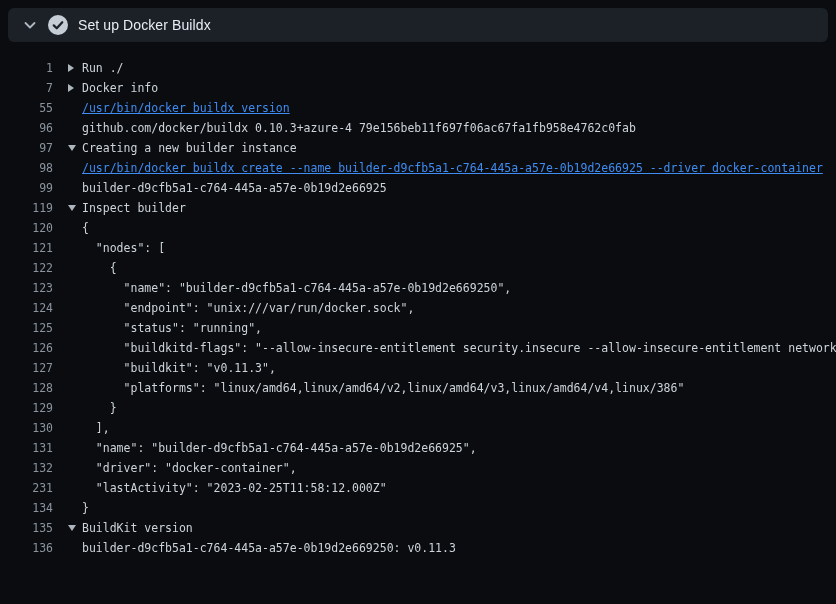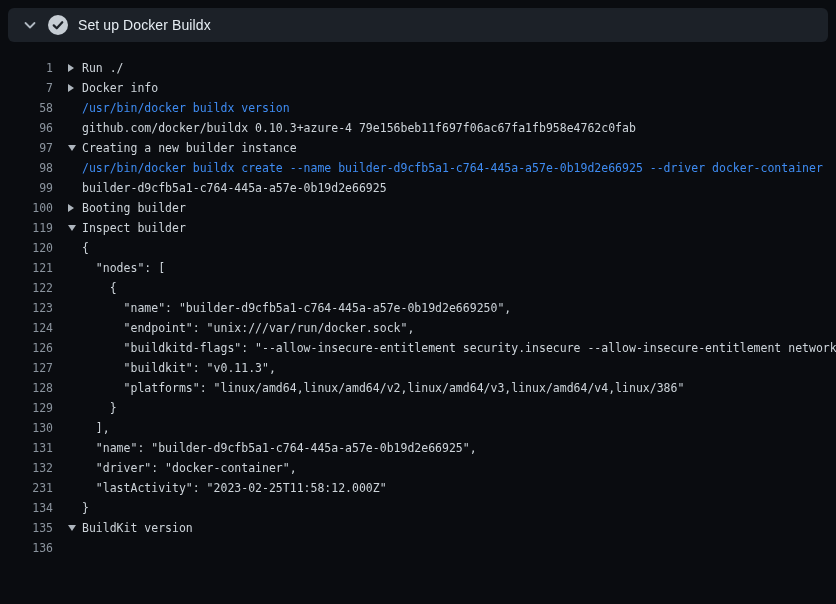--- a/index.html
+++ b/index.html
@@ -25,21 +25,21 @@
   }
   .num {
     width:53px; flex:none; text-align:right;
     color:#8b949e; cursor:pointer;
   }
   .arrowcell { width:14px; margin-left:15px; flex:none; display:flex; align-items:center; }
   .tri { width:0; height:0; }
   .tri.right { border-top:4px solid transparent; border-bottom:4px solid transparent; border-left:6px solid #adb5bd; }
   .tri.down  { border-left:4px solid transparent; border-right:4px solid transparent; border-top:6px solid #adb5bd; }
   .text { color:#cdd4da; flex:none;text-align:center; }
-  .row.command .text { color:#3f8cf2; }
+  .row.command .text { color:#3f8cf2;text-decoration:underline; }
   .row.group { cursor:pointer; }
 </style>
 </head>
 <body>
 
 <div class="step-header">
   <span class="chev-wrap">
     <svg width="16" height="16" viewBox="0 0 16 16">
       <path d="M3.5 6 8 10.5 12.5 6" fill="none" stroke="#afb8c1" stroke-width="1.8" stroke-linecap="round" stroke-linejoin="round"></path>
     </svg>
@@ -58,21 +58,21 @@
     <span class="num">1</span>
     <span class="arrowcell"><span class="tri right"></span></span>
     <span class="text">Run ./</span>
   </div>
     <div class="row group">
     <span class="num">7</span>
     <span class="arrowcell"><span class="tri right"></span></span>
     <span class="text">Docker info</span>
   </div>
     <div class="row command">
-    <span class="num">58</span>
+    <span class="num">55</span>
     <span class="arrowcell"></span>
     <span class="text">/usr/bin/docker buildx version</span>
   </div>
     <div class="row output">
     <span class="num">96</span>
     <span class="arrowcell"></span>
     <span class="text">github.com/docker/buildx 0.10.3+azure-4 79e156beb11f697f06ac67fa1fb958e4762c0fab</span>
   </div>
     <div class="row group">
     <span class="num">97</span>
@@ -81,25 +81,20 @@
   </div>
     <div class="row command">
     <span class="num">98</span>
     <span class="arrowcell"></span>
     <span class="text">/usr/bin/docker buildx create --name builder-d9cfb5a1-c764-445a-a57e-0b19d2e66925 --driver docker-container</span>
   </div>
     <div class="row output">
     <span class="num">99</span>
     <span class="arrowcell"></span>
     <span class="text">builder-d9cfb5a1-c764-445a-a57e-0b19d2e66925</span>
-  </div>
-    <div class="row group">
-    <span class="num">100</span>
-    <span class="arrowcell"><span class="tri right"></span></span>
-    <span class="text">Booting builder</span>
   </div>
     <div class="row group">
     <span class="num">119</span>
     <span class="arrowcell"><span class="tri down"></span></span>
     <span class="text">Inspect builder</span>
   </div>
     <div class="row output">
     <span class="num">120</span>
     <span class="arrowcell"></span>
     <span class="text">{</span>
@@ -116,20 +111,25 @@
   </div>
     <div class="row output">
     <span class="num">123</span>
     <span class="arrowcell"></span>
     <span class="text">      "name": "builder-d9cfb5a1-c764-445a-a57e-0b19d2e669250",</span>
   </div>
     <div class="row output">
     <span class="num">124</span>
     <span class="arrowcell"></span>
     <span class="text">      "endpoint": "unix:///var/run/docker.sock",</span>
+  </div>
+    <div class="row output">
+    <span class="num">125</span>
+    <span class="arrowcell"></span>
+    <span class="text">      "status": "running",</span>
   </div>
     <div class="row output">
     <span class="num">126</span>
     <span class="arrowcell"></span>
     <span class="text">      "buildkitd-flags": "--allow-insecure-entitlement security.insecure --allow-insecure-entitlement network.host",</span>
   </div>
     <div class="row output">
     <span class="num">127</span>
     <span class="arrowcell"></span>
     <span class="text">      "buildkit": "v0.11.3",</span>
@@ -170,14 +170,15 @@
     <span class="text">}</span>
   </div>
     <div class="row group">
     <span class="num">135</span>
     <span class="arrowcell"><span class="tri down"></span></span>
     <span class="text">BuildKit version</span>
   </div>
     <div class="row output">
     <span class="num">136</span>
     <span class="arrowcell"></span>
+    <span class="text">builder-d9cfb5a1-c764-445a-a57e-0b19d2e669250: v0.11.3</span>
   </div>
   </div>
 
 </body></html>

